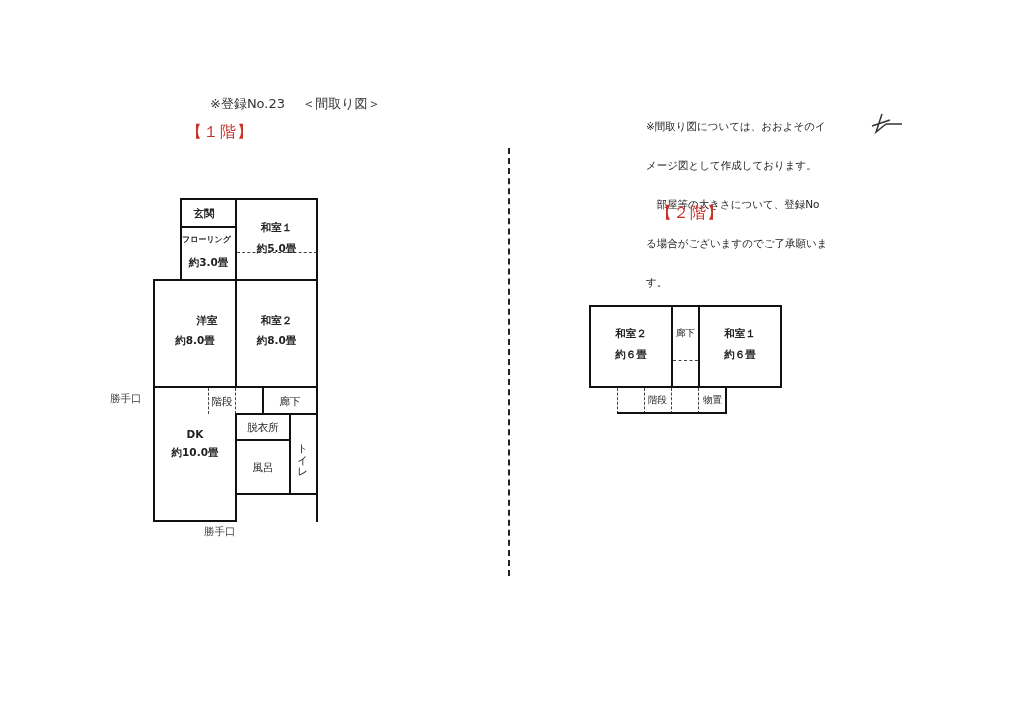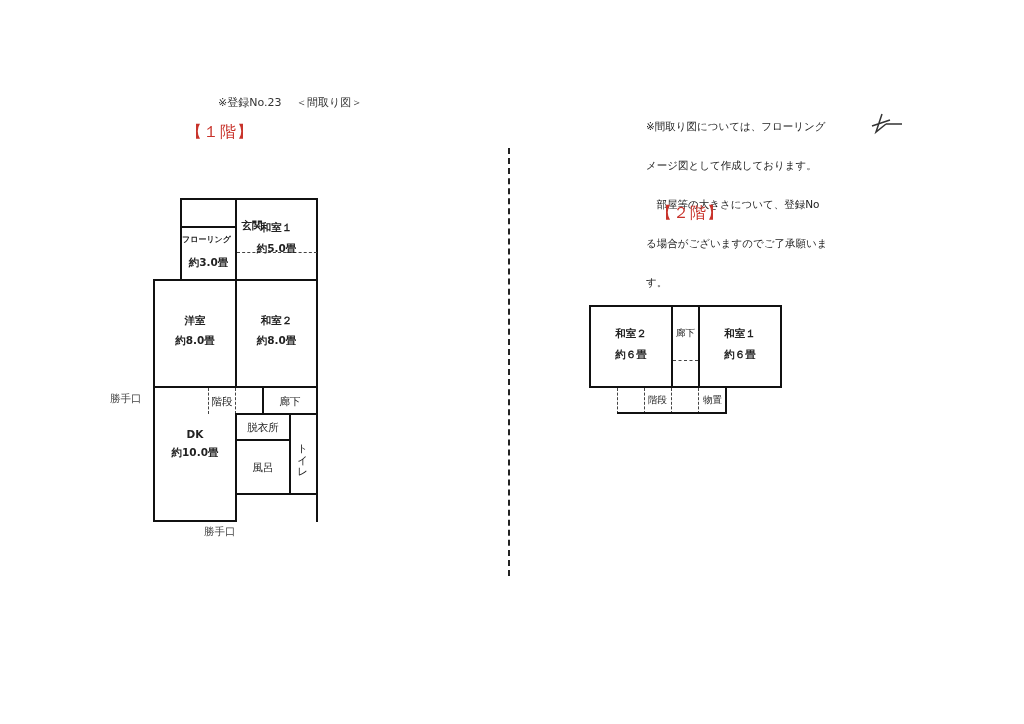--- a/index.html
+++ b/index.html
@@ -1,38 +1,38 @@
 <!DOCTYPE html>
 <html><head>
 <meta charset="utf-8">
 <style>
   html, body { margin:0; padding:0; background:#ffffff; }
   body { width:1024px; height:724px; position:relative; overflow:hidden;
          font-family:"DejaVu Sans", sans-serif; color:#222; }
   .abs { position:absolute; }
-  .title { font-size:11px; color:#333; white-space:pre;margin-left:8px; }
+  .title { font-size:13px; color:#333; white-space:pre; }
   .floor-label { font-size:16px; color:#c8322a; letter-spacing:1px; }
   .note { font-size:10.5px; line-height:13px; color:#222; white-space:pre; }
   .wall { position:absolute; background:#111; }
   .dash-h { position:absolute; height:0; border-top:1px dashed #444; }
   .dash-v { position:absolute; width:0; border-left:1px dashed #444; }
   .room-label { position:absolute; font-size:10.5px; text-align:center; line-height:20px; font-weight:bold; color:#222; }
   .small-label { font-size:8px; }
   .plain-label { position:absolute; font-size:10.5px; color:#444; }
   .divider { position:absolute; left:508px; top:148px; width:0; height:428px;
              border-left:2px dashed #222; }
 </style>
 </head>
 <body>
 
 <div class="abs title" style="left:210px; top:95px;">※登録No.23　 ＜間取り図＞</div>
 <div class="abs floor-label" style="left:186px; top:122px;font-family:Liberation Mono, monospace;">【１階】</div>
 
 <div class="abs note" style="left:646px; top:94px;">
-  <div>※間取り図については、フローリング</div>
+  <div>※間取り図については、おおよそのイ</div>
   <div>メージ図として作成しております。</div>
   <div>　部屋等の大きさについて、登録No</div>
   <div>る場合がございますのでご了承願いま</div>
   <div>す。</div>
 </div>
 
 <svg class="abs" style="left:868px; top:108px;" width="40" height="28">
   <path d="M4 18 L22 12 M14 6 L8 24 L18 16 M18 16 L34 16" stroke="#333" stroke-width="1.5" fill="none"></path>
 </svg>
 
@@ -57,26 +57,26 @@
   <div class="wall" style="left:262px; top:388px; width:2px; height:26px;"></div>
   <div class="wall" style="left:235px; top:413px; width:83px; height:2px;"></div>
   <div class="wall" style="left:235px; top:413px; width:2px; height:82px;"></div>
   <div class="wall" style="left:289px; top:413px; width:2px; height:82px;"></div>
   <div class="wall" style="left:235px; top:439px; width:55px; height:2px;"></div>
   <div class="wall" style="left:235px; top:493px; width:83px; height:2px;"></div>
   <div class="wall" style="left:235px; top:493px; width:2px; height:29px;"></div>
   <div class="wall" style="left:153px; top:520px; width:84px; height:2px;"></div>
   <div class="wall" style="left:316px; top:386px; width:2px; height:109px;"></div>
 
-  <div class="room-label" style="left:182px; top:215px; width:44px;margin-left:48px;">玄関</div>
+  <div class="room-label" style="left:182px; top:203px; width:44px;">玄関</div>
   <div class="room-label small-label" style="left:180px; top:233px; width:53px; line-height:14px;">フローリング</div>
   <div class="room-label" style="left:182px; top:252px; width:53px;">約3.0畳</div>
   <div class="room-label" style="left:237px; top:217px; width:79px;">和室１</div>
   <div class="room-label" style="left:237px; top:238px; width:79px;">約5.0畳</div>
-  <div class="room-label" style="left:155px; top:310px; width:80px;">洋室</div>
+  <div class="room-label" style="left:155px; top:310px; width:80px;padding-left:12px;">洋室</div>
   <div class="room-label" style="left:155px; top:330px; width:80px;">約8.0畳</div>
   <div class="room-label" style="left:237px; top:310px; width:79px;">和室２</div>
   <div class="room-label" style="left:237px; top:330px; width:79px;">約8.0畳</div>
   <div class="room-label" style="left:208px; top:391px; width:28px; font-weight:normal;">階段</div>
   <div class="room-label" style="left:264px; top:391px; width:52px; font-weight:normal;">廊下</div>
   <div class="room-label" style="left:155px; top:424px; width:80px;">DK</div>
   <div class="room-label" style="left:155px; top:442px; width:80px;">約10.0畳</div>
   <div class="room-label" style="left:237px; top:417px; width:52px; font-weight:normal;">脱衣所</div>
   <div class="room-label" style="left:237px; top:457px; width:52px; font-weight:normal;">風呂</div>
   <div class="room-label" style="left:297px; top:436px; width:12px; line-height:13px; font-weight:normal; writing-mode:vertical-rl;">トイレ</div>

